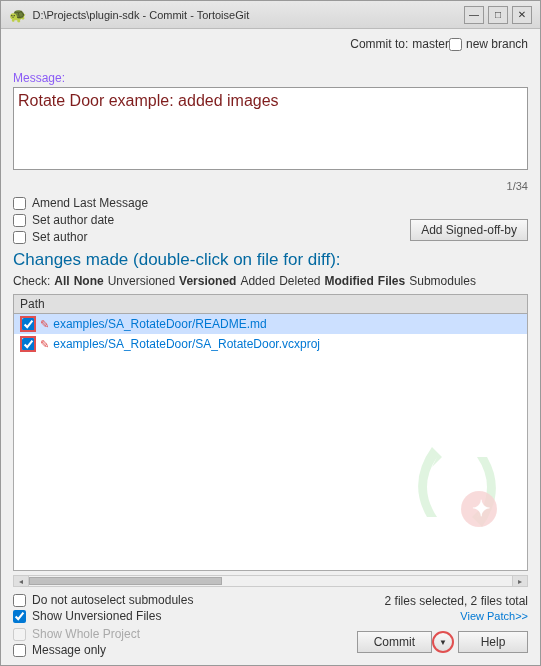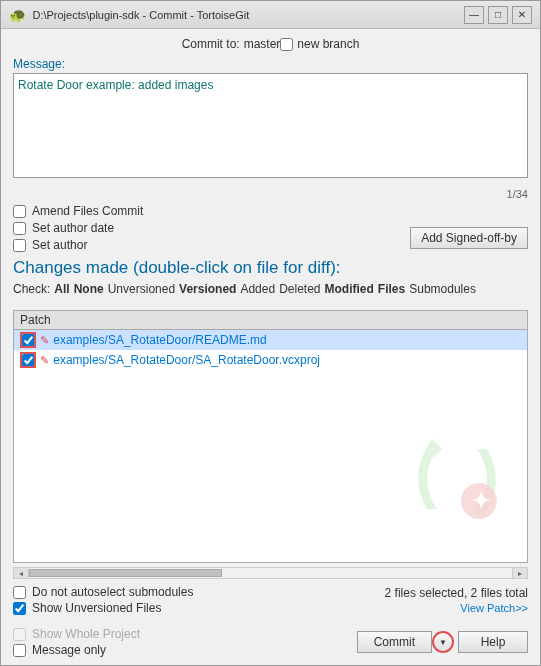--- a/index.html
+++ b/index.html
@@ -65,22 +65,22 @@
 
     .label {
       font-size: 12px;
       color: #333;
       white-space: nowrap;
     }
 
     .commit-to-row {
       display: flex;
       align-items: center;
-      justify-content: center;
-      margin-bottom: 2px;
+      justify-content: flex-end;
+      margin-bottom: 16px;
     }
     .commit-to-left {
       display: flex;
       align-items: center;
       gap: 4px;
     }
     .branch-name {
       font-size: 12px;
       color: #333;
       font-weight: 500;
@@ -92,33 +92,33 @@
     }
     .checkbox-input {
       width: 13px;
       height: 13px;
       cursor: pointer;
       accent-color: #0078d4;
     }
 
     .message-label {
       font-size: 12px;
-      color: #0369a1;
+      color: #8b5cf6;
       margin-bottom: 2px;
     }
     .message-textarea {
       width: 100%;
-      height: 105px;
+      height: 83px;
       border: 1px solid #999;
       background: white;
       font-family: 'Segoe UI', Tahoma, sans-serif;
-      font-size: 12px;
+      font-size: 16px;
       padding: 4px;
       resize: none;
-      color: #0f766e;
+      color: #7f1d1d;
     }
     .message-counter {
       text-align: right;
       font-size: 11px;
       color: #666;
       margin-top: 7px;
     }
 
     .options-section {
       display: flex;
@@ -168,21 +168,21 @@
       color: #0369a1;
       margin-top: 2px;
     }
 
     .check-row {
       display: flex;
       align-items: center;
       gap: 4px;
       font-size: 12px;
       color: #333;
-      margin-bottom: 10px;
+      margin-bottom: 2px;
     }
     .check-link {
       color: #333;
       text-decoration: none;
       cursor: pointer;
     }
     .check-link.bold { font-weight: bold; }
     .files-header {
       background: #e0e0e0;
       padding: 2px 6px;
@@ -344,21 +344,21 @@
 
     <div>
       <div class="message-label">Message:</div>
       <textarea class="message-textarea" spellcheck="true" style="">Rotate Door example: added images</textarea>
       <div class="message-counter">1/34</div>
     </div>
 
     <div class="options-section">
       <div class="option-row">
         <input type="checkbox" class="checkbox-input" style="">
-        <span class="label">Amend Files Commit</span>
+        <span class="label">Amend Last Message</span>
       </div>
       <div style="display:flex; justify-content:space-between; align-items:flex-start;">
         <div style="display:flex; flex-direction:column; gap:3px;">
           <div class="option-row">
             <input type="checkbox" class="checkbox-input" style="">
             <span class="label">Set author date</span>
           </div>
           <div class="option-row">
             <input type="checkbox" class="checkbox-input" style="">
             <span class="label">Set author</span>
@@ -378,21 +378,21 @@
       <a class="check-link bold">Versioned</a>
       <a class="check-link">Added</a>
       <a class="check-link">Deleted</a>
       <a class="check-link bold">Modified</a>
       <a class="check-link bold">Files</a>
       <a class="check-link">Submodules</a>
     </div>
 
     <div class="files-container">
       <div class="files-header">
-        <span>Patch</span>
+        <span>Path</span>
       </div>
       <div class="files-list">
 
         <div class="file-row selected">
           <div class="file-checkbox-wrapper">
             <input type="checkbox" class="file-cb" checked="" style="">
             <div class="cb-overlay"></div>
           </div>
           <span style="color:#e05050; font-size:11px;">✎</span>
           <span>examples/SA_RotateDoor/README.md</span>
@@ -438,21 +438,21 @@
           <div class="option-row">
             <input type="checkbox" class="checkbox-input" checked="" style="">
             <span class="label">Show Unversioned Files</span>
           </div>
         </div>
         <div style="display:flex; flex-direction:column; align-items:flex-end; gap:2px;">
           <span class="label">2 files selected, 2 files total</span>
           <a class="view-patch-link">View Patch&gt;&gt;</a>
         </div>
       </div>
-      <div style="display:flex; justify-content:space-between; align-items:flex-start; margin-top:10px;">
+      <div style="display:flex; justify-content:space-between; align-items:flex-start; margin-top:2px;">
         <div style="display:flex; flex-direction:column; gap:2px;">
           <div class="option-row">
             <input type="checkbox" class="checkbox-input" disabled="" style="">
             <span class="label disabled-label">Show Whole Project</span>
           </div>
           <div class="option-row">
             <input type="checkbox" class="checkbox-input" style="">
             <span class="label">Message only</span>
           </div>
         </div>

